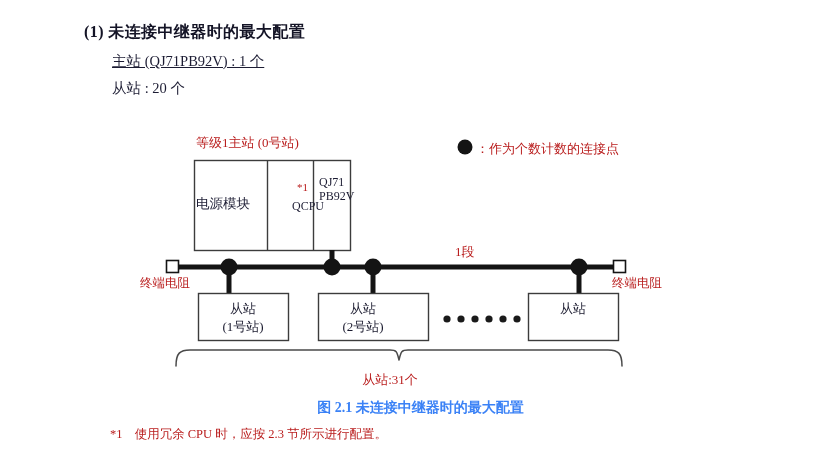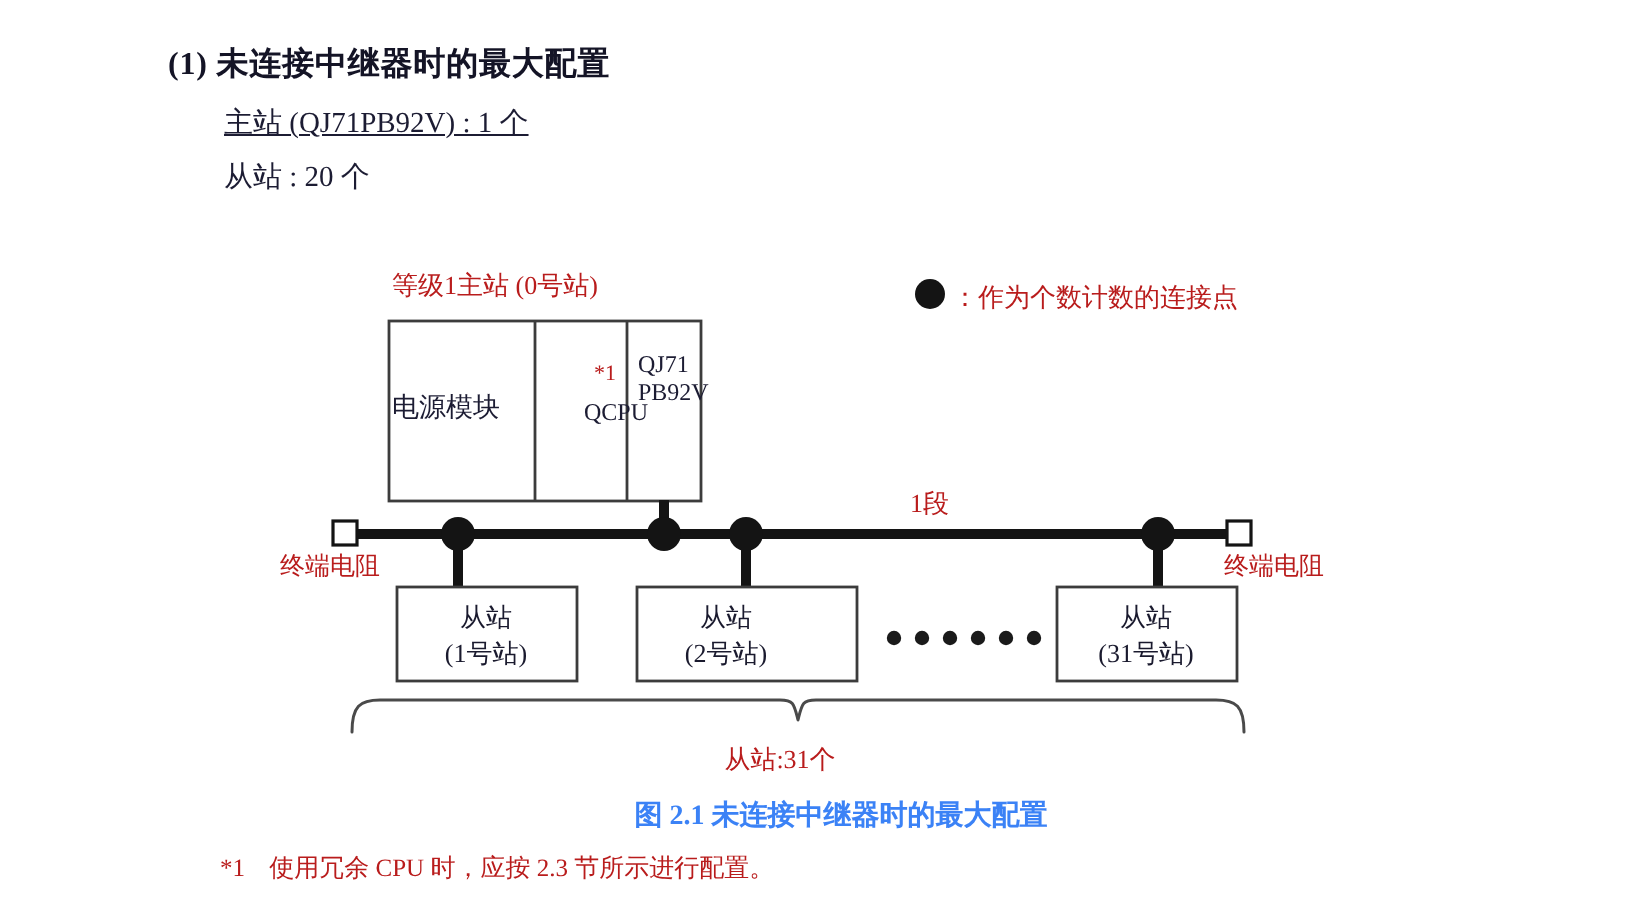--- a/index.html
+++ b/index.html
@@ -239,21 +239,20 @@
     <div>(1号站)</div>
   </div>
 
   <div class="slave-box-label" id="slave-2-label">
     <div>从站</div>
     <div>(2号站)</div>
   </div>
 
   <div class="slave-box-label" id="slave-31-label">
     <div>从站</div>
-    <div>(31号站)</div>
   </div>
 
   <div class="abs" id="brace-caption">
     <span id="brace-caption-inner">从站:31个</span>
   </div>
 
   <div class="abs" id="figure-caption">图 2.1  未连接中继器时的最大配置</div>
 </div>
 
 <div class="abs" id="footnote">

